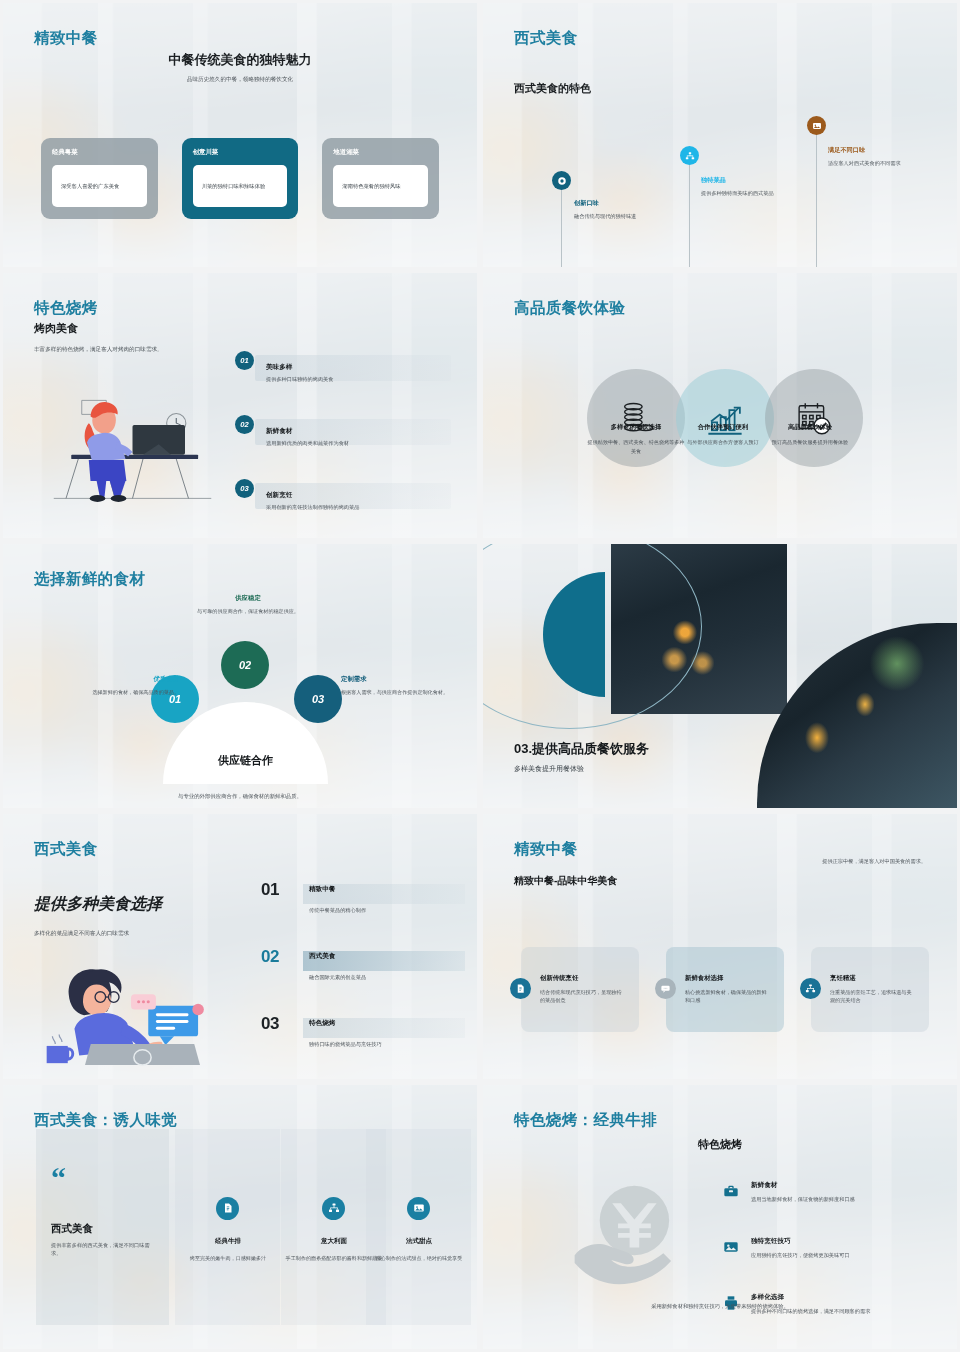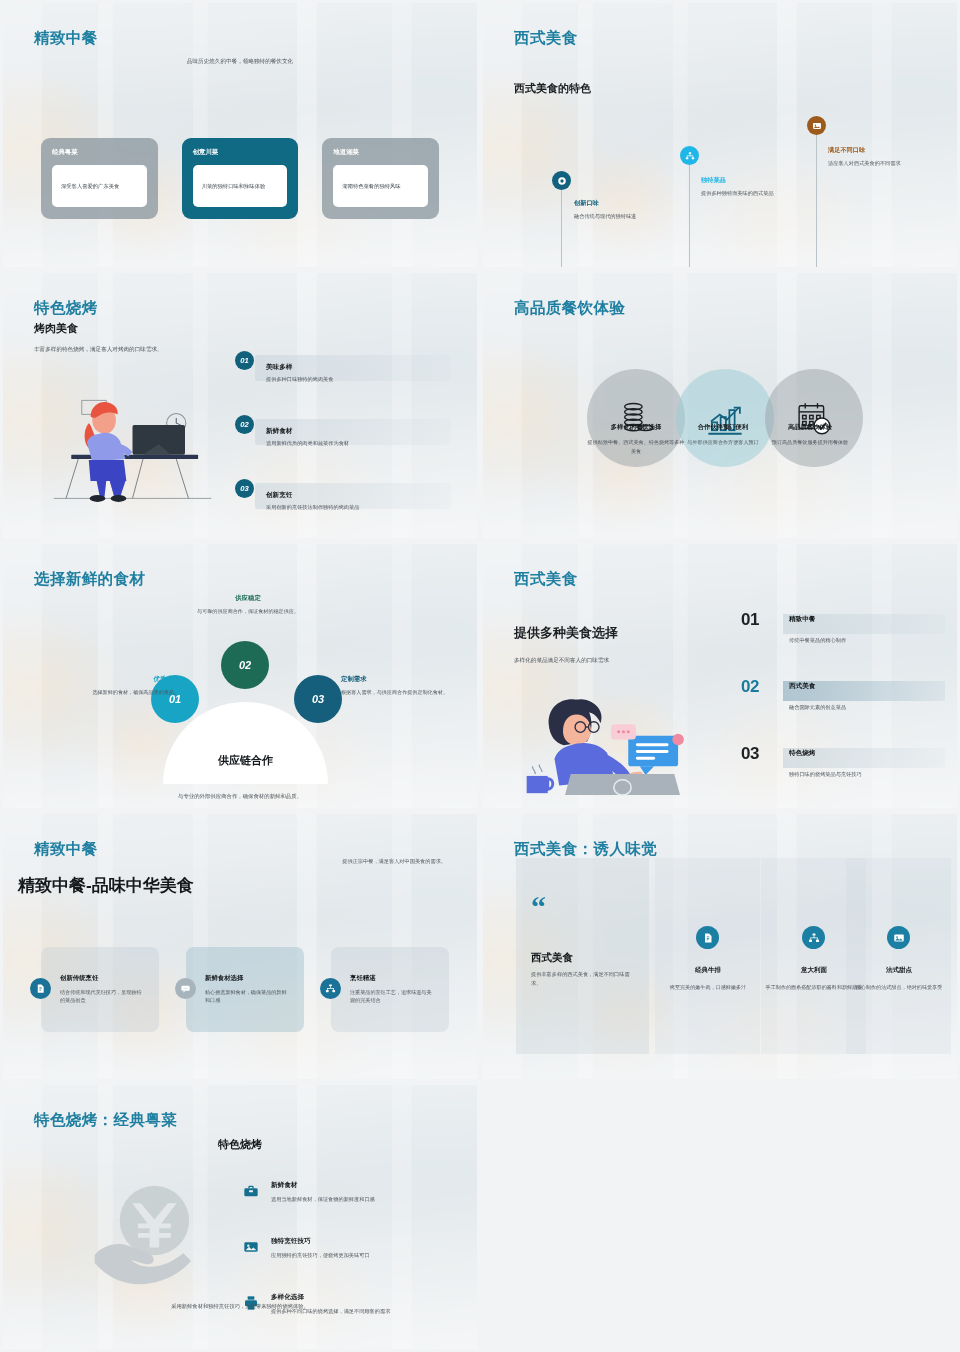--- a/index.html
+++ b/index.html
@@ -117,34 +117,34 @@
       radial-gradient(ellipse 10% 14% at 30% 62%, rgba(255,184,62,.95), transparent 60%),
       radial-gradient(ellipse 8% 11% at 54% 44%, rgba(255,190,70,.9), transparent 60%),
       radial-gradient(ellipse 22% 24% at 70% 22%, rgba(120,180,110,.75), transparent 62%),
       linear-gradient(145deg,#27343d 0%, #18242c 38%, #2a3a45 62%, #3d5663 100%); }
   .s6-txt { position:absolute; left:31px; bottom:34px; z-index:6; }
   .s6-txt .t { font-size:13px; font-weight:bold; color:#15191c; }
   .s6-txt .d { font-size:7px; color:#3b4349; margin-top:6px; }
 
   
   .s7-l { position:absolute; left:31px; top:80px; width:180px; z-index:5; }
-  .s7-l .h-main { font-size:13px; }
+  .s7-l .h-main { font-size:16px;font-style:italic; }
   .s7-l .sub { margin-top:14px; font-size:5.6px; }
   .s7-art { position:absolute; left:28px; top:138px; width:200px; height:115px; z-index:5; }
   .s7-list { position:absolute; left:258px; top:68px; width:192px; z-index:5; }
   .s7-item { position:relative; height:67px; }
   .s7-item .bar { position:absolute; left:42px; right:-12px; top:2px; height:20px; background:linear-gradient(90deg, rgba(196,210,218,.60), rgba(196,210,218,.12)); }
   .s7-item.hl .bar { background:linear-gradient(90deg, rgba(150,180,195,.72), rgba(180,202,214,.25)); }
   .s7-item .n { position:absolute; left:0; top:-2px; font-size:17px; font-weight:bold; color:#1d2226; letter-spacing:-.5px; }
   .s7-item.hl .n { color:#1a7b9b; }
   .s7-item .t { position:absolute; left:48px; top:3px; font-size:6.6px; font-weight:bold; color:#15191c; }
   .s7-item .d { position:absolute; left:48px; top:25px; font-size:5.2px; color:#4e555b; }
 
   
-  .s8-h { position:absolute; left:15px; top:60px; font-size:17px; font-weight:bold; color:#16191c; z-index:5; }
+  .s8-h { position:absolute; left:31px; top:60px; font-size:10px; font-weight:bold; color:#16191c; z-index:5; }
   .s8-note { position:absolute; right:31px; top:44px; font-size:5.2px; color:#4e555b; z-index:5; }
   .s8-card { position:absolute; top:133px; width:118px; height:85px; border-radius:8px; background:rgba(190,202,210,.34); z-index:4; }
   .s8-card.mid { background:rgba(150,186,200,.40); }
   .s8-ico { position:absolute; top:164px; width:21px; height:21px; border-radius:50%; display:flex; align-items:center; justify-content:center; z-index:6; }
   .s8-ico svg { width:11px; height:11px; fill:#fff; }
   .s8-tx { position:absolute; top:160px; width:82px; z-index:6; }
   .s8-tx .t { font-size:6.4px; font-weight:bold; color:#15191c; margin-bottom:5px; }
   .s8-tx .d { font-size:5.1px; color:#4e555b; line-height:1.6; }
 
   
@@ -175,20 +175,21 @@
 </head>
 <body>
 
 <div class="deck">
 
 <div class="slide">
   <div class="bg"></div>
       <div class="veil"></div>
   <div class="eyebrow">精致中餐</div>
   <div class="s1-head">
+    <div class="h-main">中餐传统美食的独特魅力</div>
     <div class="sub">品味历史悠久的中餐，领略独特的餐饮文化</div>
   </div>
   <div class="s1-cards">
     <div class="s1-card">
       <div class="ttl">经典粤菜</div>
       <div class="body">深受客人喜爱的广东美食</div>
     </div>
     <div class="s1-card active">
       <div class="ttl">创意川菜</div>
       <div class="body">川菜的独特口味和辣味体验</div>
@@ -376,20 +377,32 @@
   <div class="s5-b" style="left:148px; top:131px; background:#18a4c4;">01</div>
   <div class="s5-b" style="left:218px; top:97px; background:#1d6b55;">02</div>
   <div class="s5-b" style="left:291px; top:131px; background:#155f7c;">03</div>
 
   <div class="s5-dome">
     <span>供应链合作</span>
   </div>
   <div class="s5-foot">与专业的外部供应商合作，确保食材的新鲜和品质。</div>
 </div>
 
+<div class="slide s6">
+  <div class="bg"></div>
+      <div class="veil" style="background:rgba(243,246,247,.52)"></div>
+  <div class="s6-img"></div>
+  <div class="s6-half"></div>
+  <div class="s6-arc"></div>
+  <div class="s6-img2"></div>
+  <div class="s6-txt">
+    <div class="t">03.提供高品质餐饮服务</div>
+    <div class="d">多样美食提升用餐体验</div>
+  </div>
+</div>
 
 <div class="slide">
   <div class="bg"></div>
       <div class="veil"></div>
   <div class="eyebrow">西式美食</div>
   <div class="s7-l">
     <div class="h-main">提供多种美食选择</div>
     <div class="sub">多样化的菜品满足不同客人的口味需求</div>
   </div>
   <div class="s7-art person">
@@ -536,21 +549,21 @@
   </div>
   <div class="s9-cap" style="left:366px;">
     <div class="t">法式甜点</div>
     <div class="d">精心制作的法式甜点，绝对的味觉享受</div>
   </div>
 </div>
 
 <div class="slide">
   <div class="bg"></div>
       <div class="veil"></div>
-  <div class="eyebrow">特色烧烤：经典粤菜</div>
+  <div class="eyebrow">特色烧烤：经典牛排</div>
   <div class="s10-h">特色烧烤</div>
   <div class="s10-hand">
     <svg viewBox="0 0 140 120" fill="#c6cccf">
       <circle cx="72" cy="42" r="36" opacity=".85"></circle>
       <path d="M58 24l14 17 14-17h9L79 45h10v5H77v5h12v5H77v10h-10V60H55v-5h12v-5H55v-5h10L49 24z" fill="#e3e7e9"></path>
       <path d="M10 78c8-10 22-14 34-10l20 7c5 2 8 5 7 9-1 3-5 4-9 3l-14-4c5 5 12 7 20 7 12 0 24-6 34-14l8 8c-14 16-34 24-54 24-18 0-34-8-46-22z"></path>
     </svg>
   </div>
   <div class="s10-list">
     <div class="s10-item">

